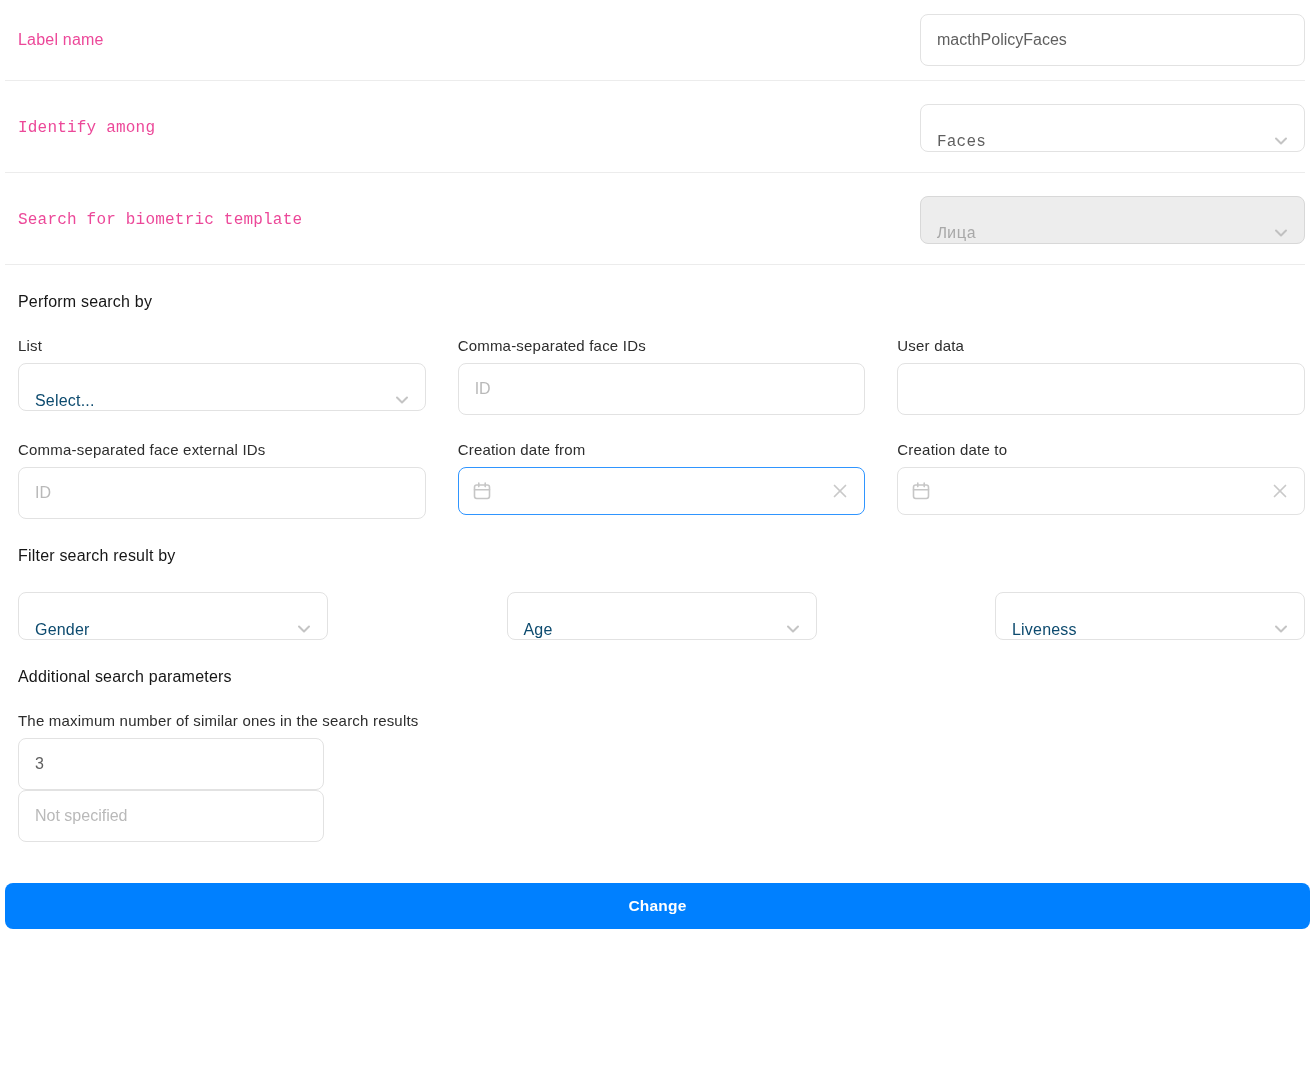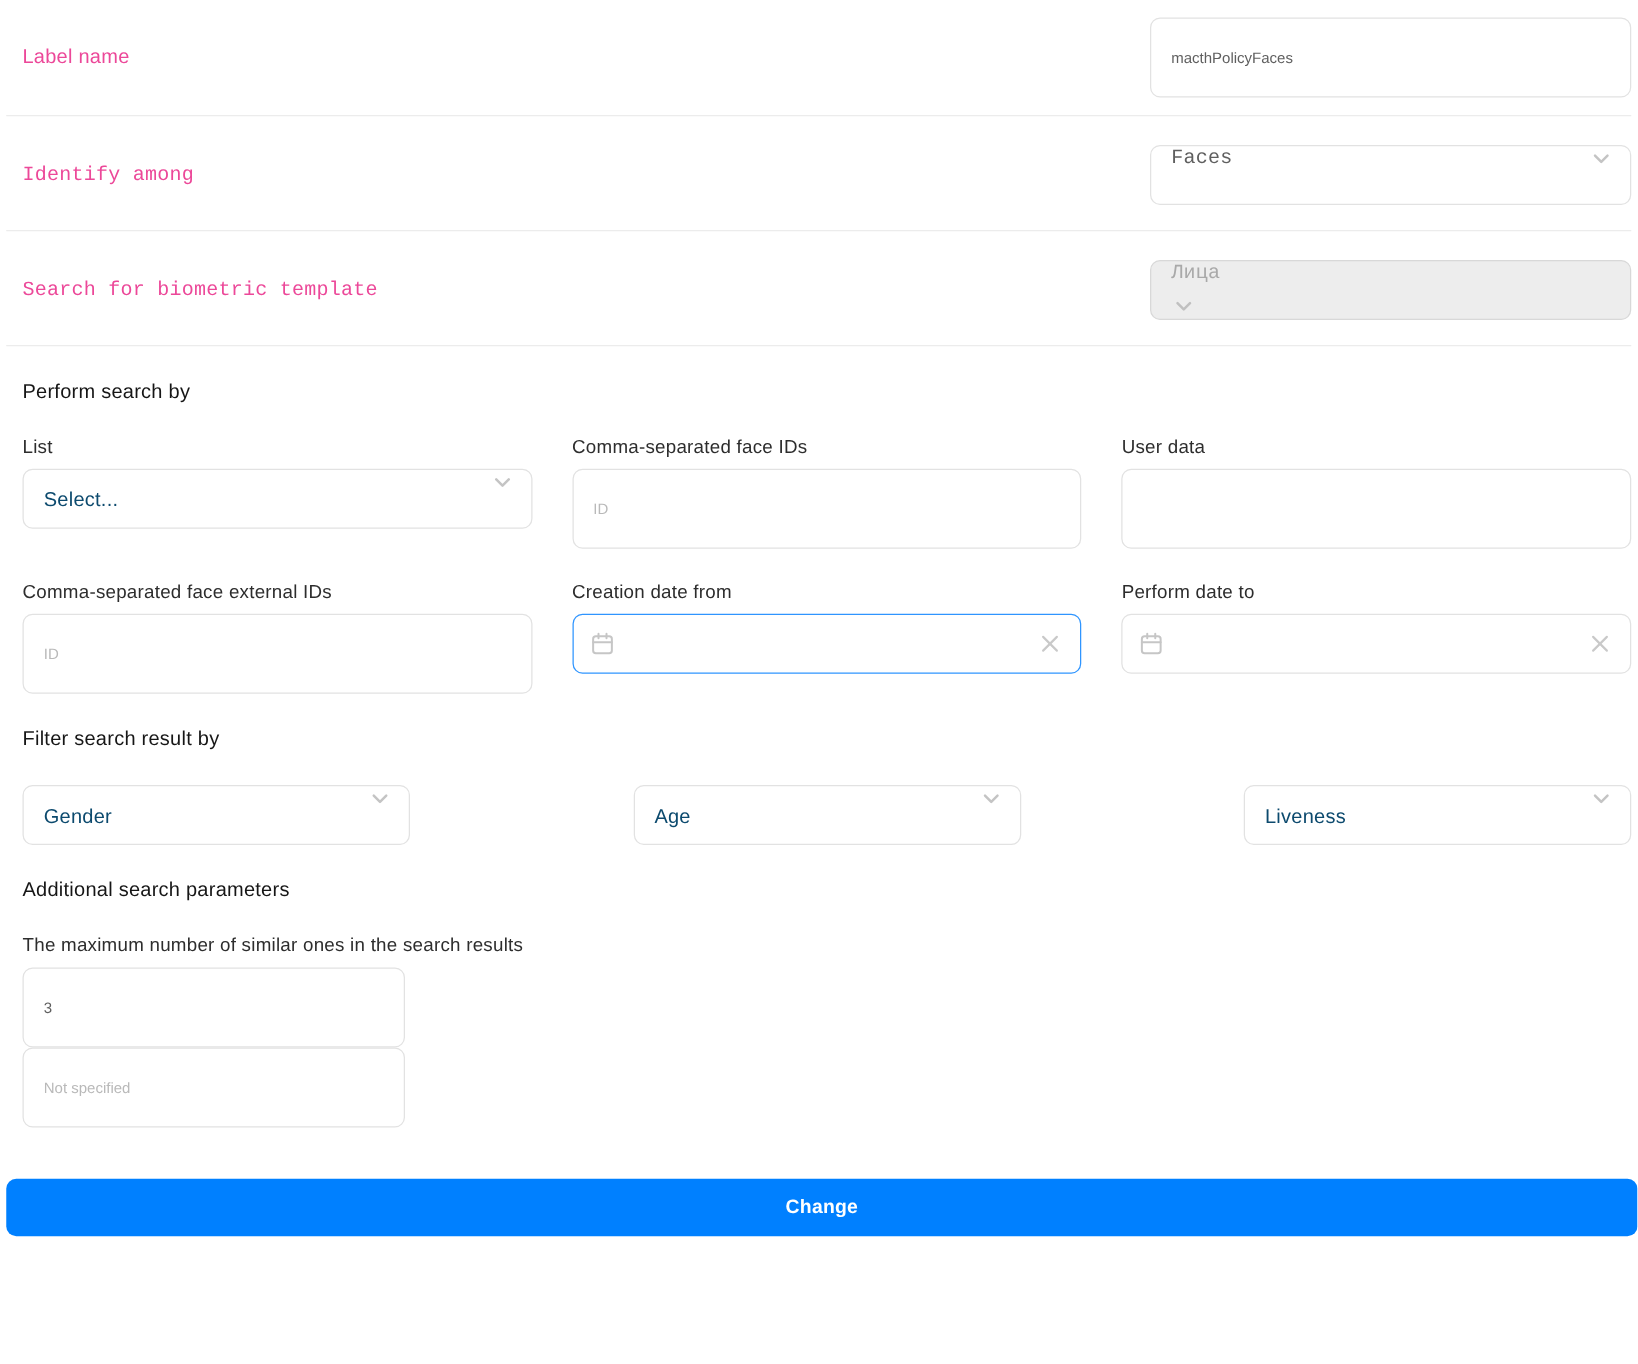--- a/index.html
+++ b/index.html
@@ -20,36 +20,36 @@
   
   .trow {
     display: flex; align-items: center; justify-content: space-between;
     border-bottom: 1px solid #ececec;
     padding: 14px 0 14px 13px;
   }
   .trow.r2 { padding-top: 23px; padding-bottom: 20px; font-family: Liberation Mono, monospace; }
   .trow-label { font-size: 16px; color: #ec4899; letter-spacing: 0.2px; }
 
   .field {
-    height: 64px; border: 1px solid #e2e2e2; border-radius: 8px;
-    padding: 0 16px; font-size: 12px; color: #5f5f5f;
+    height: 52px; border: 1px solid #e2e2e2; border-radius: 8px;
+    padding: 0 16px; font-size: 16px; color: #5f5f5f;
     background: #fff; outline: none;
     font-family: "Liberation Sans", sans-serif;
   }
   .field::placeholder { color: #b9b9b9; opacity: 1; }
   .w385 { width: 385px; }
 
   .select {
-    display: flex; align-items: flex-start; justify-content: space-between;
+    display: flex; align-items: flex-end; justify-content: space-between;
     height: 48px; border: 1px solid #e2e2e2; border-radius: 8px;
     padding: 0 13px 0 16px; background: #fff; cursor: pointer;
   }
   .sel-text { font-size: 16px; color: #5f5f5f; letter-spacing: 0.2px; }
   .sel-text.ph { color: #0c4a6e; margin-top: 16px; }
-  .select.disabled { background: #ededed; border-color: #d8d8d8; cursor: default; flex-direction: column; }
+  .select.disabled { background: #ededed; border-color: #d8d8d8; cursor: default; }
   .select.disabled .sel-text { color: #a9a9a9; }
 
   
   h2.section {
     font-size: 16px; font-weight: 400; color: #161616;
     margin: 28px 0 0 13px; letter-spacing: 0.2px;
   }
 
   
   .grid2 {
@@ -183,21 +183,21 @@
         <span class="icon clickable">
           <svg width="20" height="20" viewBox="0 0 20 20" stroke="#c9c9c9" stroke-width="1.7" stroke-linecap="round">
             <line x1="4.5" y1="4.5" x2="15.5" y2="15.5"></line>
             <line x1="15.5" y1="4.5" x2="4.5" y2="15.5"></line>
           </svg>
         </span>
       </div>
     </div>
 
     <div class="fgroup">
-      <label>Perform date to</label>
+      <label>Creation date to</label>
       <div class="datebox">
         <span class="icon">
           <svg width="22" height="22" viewBox="0 0 22 22" fill="none" stroke="#c6c6c6" stroke-width="1.6" stroke-linecap="round">
             <rect x="3.5" y="5" width="15" height="13.5" rx="2.2"></rect>
             <line x1="3.5" y1="9.7" x2="18.5" y2="9.7"></line>
             <line x1="7.8" y1="3" x2="7.8" y2="6.6"></line>
             <line x1="14.2" y1="3" x2="14.2" y2="6.6"></line>
           </svg>
         </span>
         <input type="text" value="" style="">

